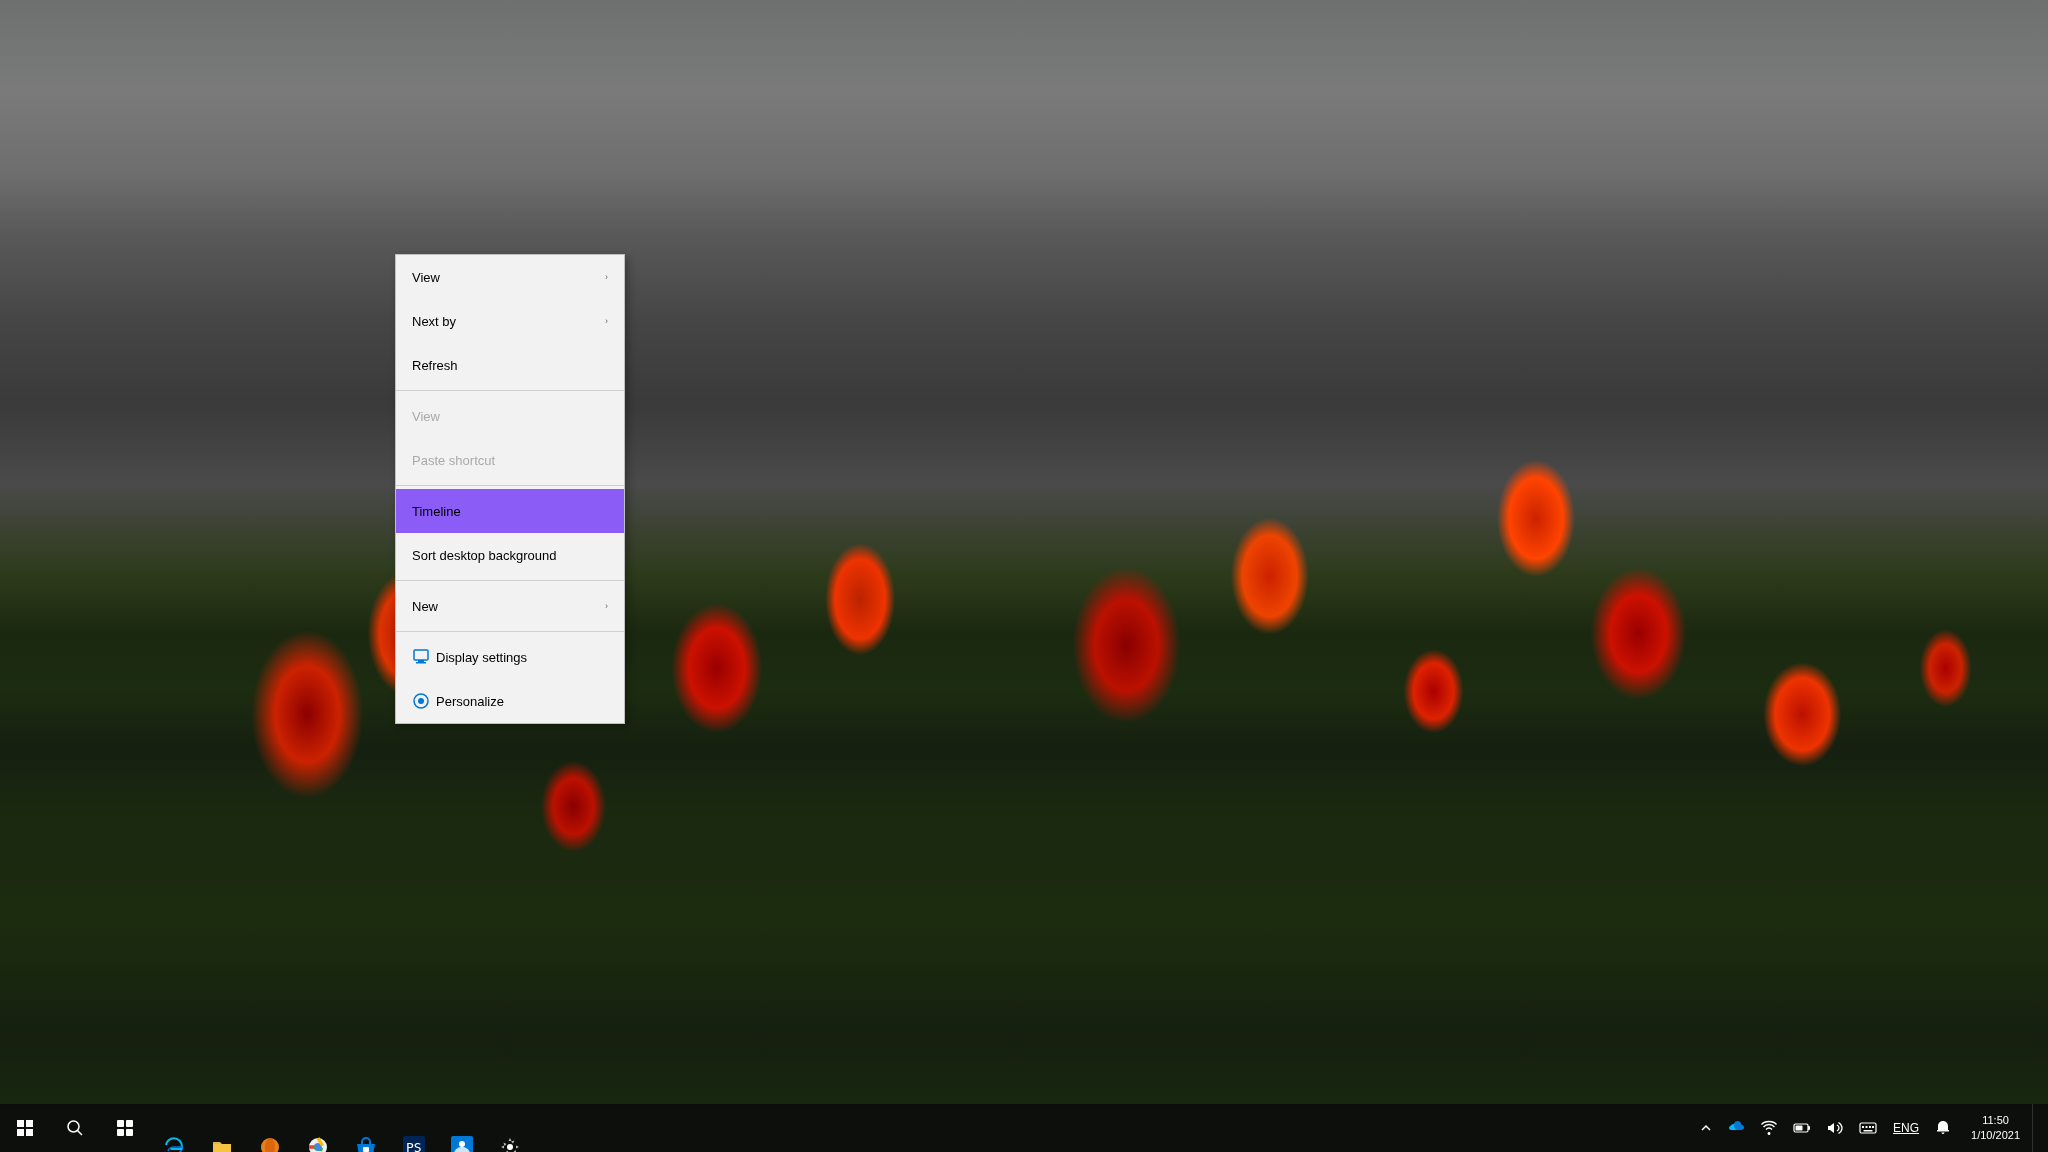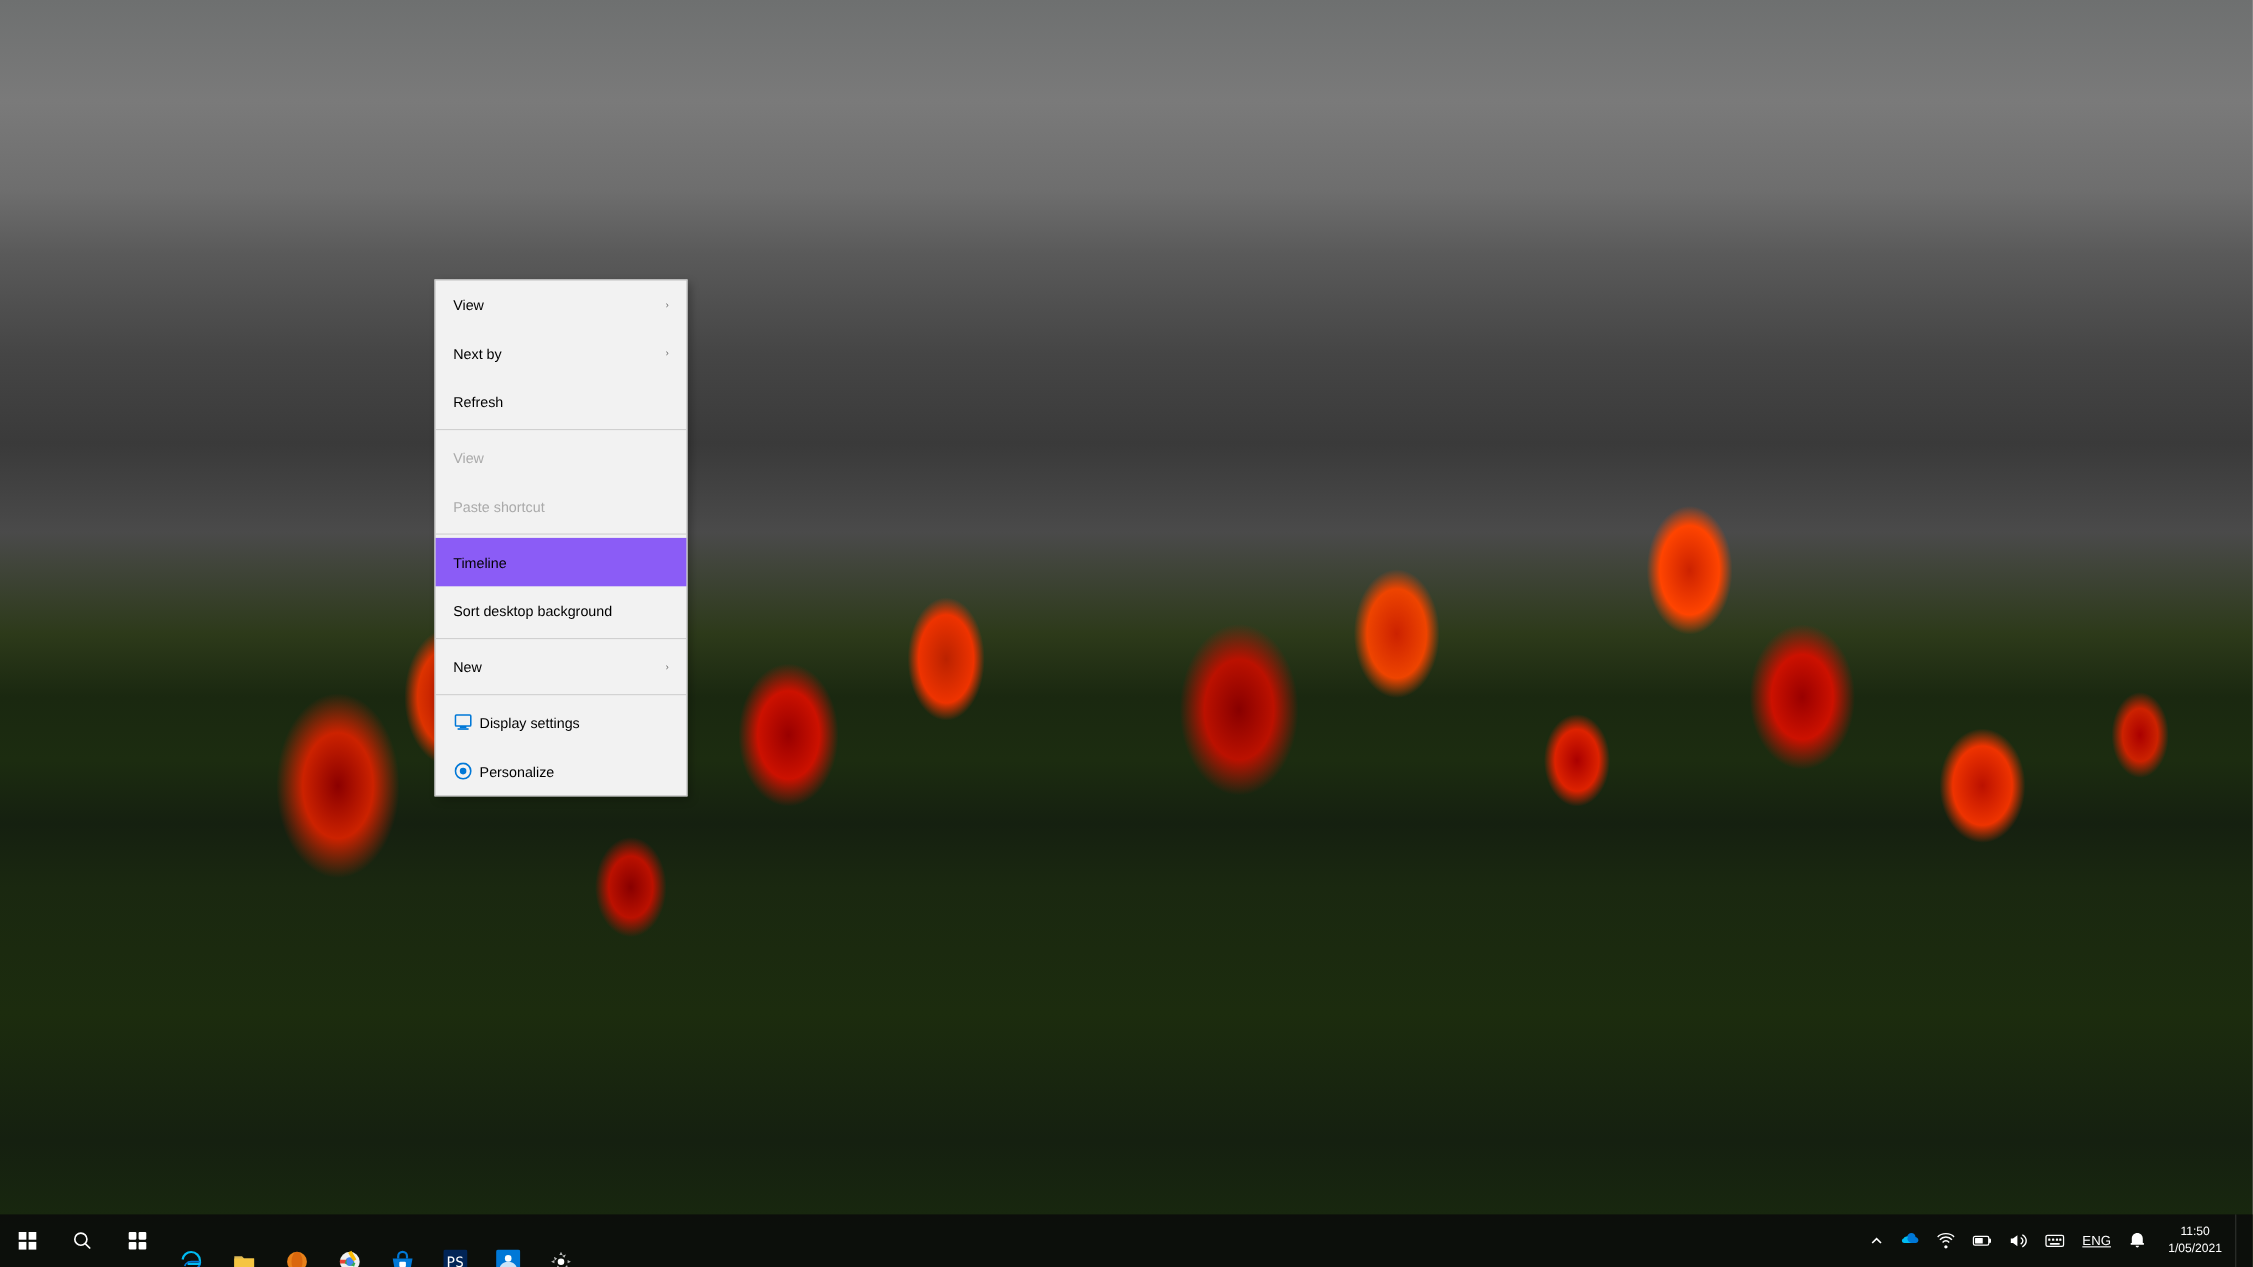--- a/index.html
+++ b/index.html
@@ -471,18 +471,18 @@
 
     <div class="taskbar-system-item">
       <svg width="16" height="16" viewBox="0 0 16 16">
         <path d="M8 1C5.2 1 3 3.2 3 6v4H2v1.5h12V10h-1V6c0-2.8-2.2-5-5-5z" fill="white"></path>
         <path d="M6.5 12.5c0 .8.7 1.5 1.5 1.5s1.5-.7 1.5-1.5H6.5z" fill="white"></path>
       </svg>
     </div>
 
     <div class="taskbar-clock">
       <span>11:50</span>
-      <span>1/05/2021</span>
+      <span>1/10/2021</span>
     </div>
 
     <div class="taskbar-show-desktop"></div>
   </div>
 </div>
 
 </body></html>

